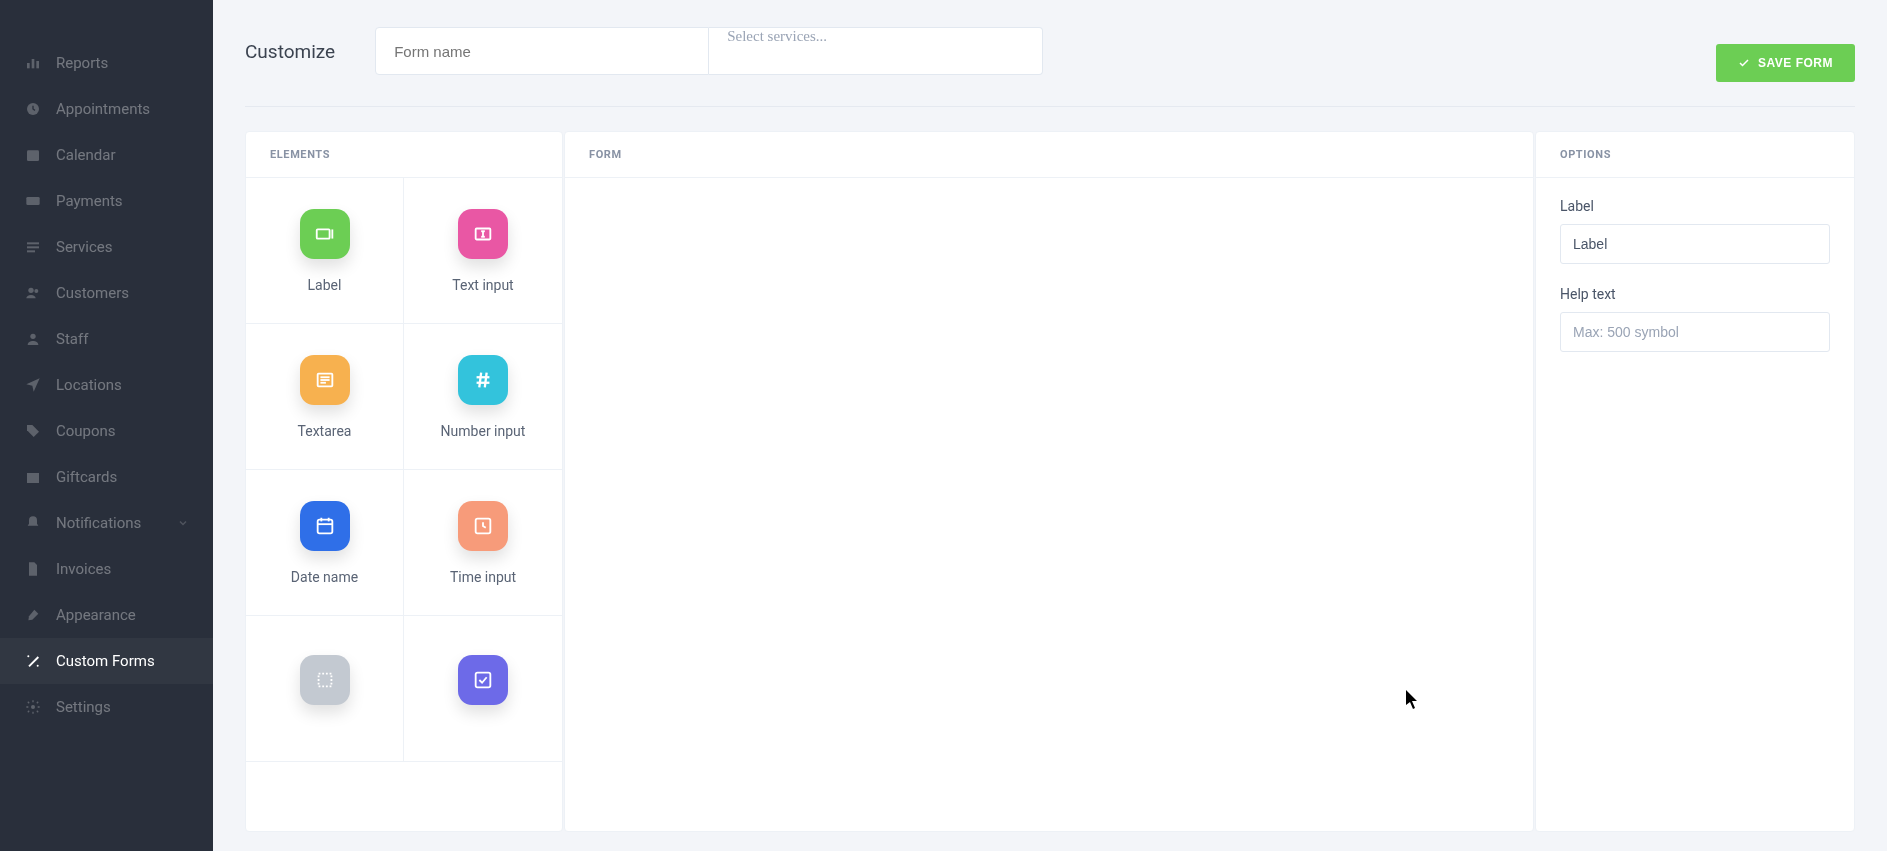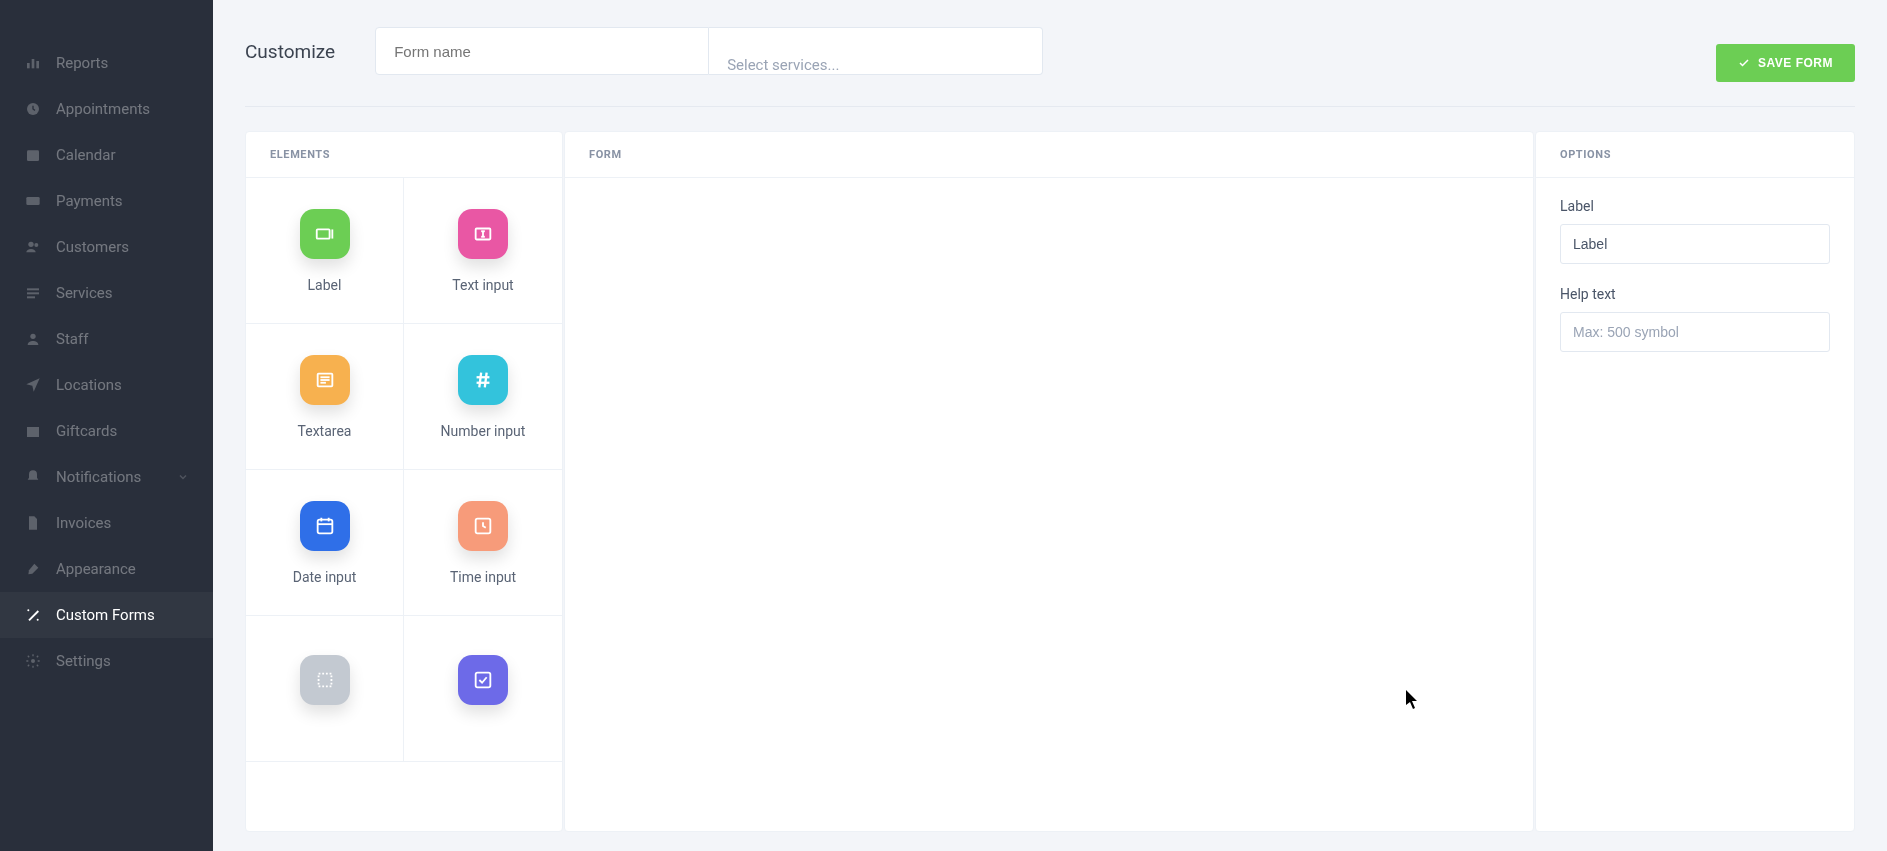--- a/index.html
+++ b/index.html
@@ -82,23 +82,24 @@
     font-size: 15px;
     color: #a21caf;
     padding: 0 18px;
   }
   .top-inputs input { width: 334px; border-radius: 4px 0 0 4px; }
   .top-inputs .select-like {
     width: 334px;
     border-left: none;
     border-radius: 0 4px 4px 0;
     display: flex;
-    align-items: flex-end;
+    align-items: flex-start;
     color: #9aa4b5;
     cursor: pointer;
+    font-family: Liberation Serif, serif;
   }
   .save-btn {
     margin-left: auto;
     background: #6cce54;
     color: #fff;
     border: none;
     padding: 12px 22px;
     font-size: 12px;
     font-weight: 700;
     letter-spacing: 0.5px;
@@ -225,53 +226,61 @@
       <span class="icon-slot">
         <svg width="16" height="16" viewBox="0 0 24 24" fill="currentColor">
           <rect x="2" y="6" width="20" height="12" rx="2"></rect>
         </svg>
       </span>
       <span>Payments</span>
     </div>
     <div class="nav-item">
       <span class="icon-slot">
         <svg width="16" height="16" viewBox="0 0 24 24" fill="currentColor">
+          <rect x="3" y="5" width="18" height="3"></rect>
+          <rect x="3" y="11" width="18" height="3"></rect>
+          <rect x="3" y="17" width="12" height="3"></rect>
+        </svg>
+      </span>
+      <span>Services</span>
+    </div>
+    <div class="nav-item">
+      <span class="icon-slot">
+        <svg width="16" height="16" viewBox="0 0 24 24" fill="currentColor">
           <circle cx="9" cy="8" r="4"></circle>
           <circle cx="17" cy="9" r="3"></circle>
           <path d="M2 20c0-3 3-5 7-5s7 2 7 5"></path>
         </svg>
       </span>
       <span>Customers</span>
     </div>
     <div class="nav-item">
       <span class="icon-slot">
         <svg width="16" height="16" viewBox="0 0 24 24" fill="currentColor">
-          <rect x="3" y="5" width="18" height="3"></rect>
-          <rect x="3" y="11" width="18" height="3"></rect>
-          <rect x="3" y="17" width="12" height="3"></rect>
-        </svg>
-      </span>
-      <span>Services</span>
-    </div>
-    <div class="nav-item">
-      <span class="icon-slot">
-        <svg width="16" height="16" viewBox="0 0 24 24" fill="currentColor">
           <circle cx="12" cy="8" r="4"></circle>
           <path d="M4 21c0-4 4-6 8-6s8 2 8 6"></path>
         </svg>
       </span>
       <span>Staff</span>
     </div>
     <div class="nav-item">
       <span class="icon-slot">
         <svg width="16" height="16" viewBox="0 0 24 24" fill="currentColor">
           <path d="M22 2 L2 11 L11 13 L13 22 Z"></path>
         </svg>
       </span>
       <span>Locations</span>
+    </div>
+    <div class="nav-item">
+      <span class="icon-slot">
+        <svg width="16" height="16" viewBox="0 0 24 24" fill="currentColor">
+          <path d="M3 3h8l10 10-8 8L3 11z"></path>
+        </svg>
+      </span>
+      <span>Coupons</span>
     </div>
     <div class="nav-item">
       <span class="icon-slot">
         <svg width="16" height="16" viewBox="0 0 24 24" fill="currentColor">
           <rect x="3" y="9" width="18" height="12"></rect>
           <rect x="3" y="6" width="18" height="3"></rect>
         </svg>
       </span>
       <span>Giftcards</span>
     </div>
@@ -393,21 +402,21 @@
           </div>
           <div class="element-tile">
             <div class="tile-icon" style="background:#2f6fe8">
               <svg width="22" height="22" viewBox="0 0 24 24" fill="none" stroke="#fff" stroke-width="2">
                 <rect x="4" y="5" width="16" height="15" rx="2"></rect>
                 <line x1="4" y1="10" x2="20" y2="10"></line>
                 <line x1="8" y1="3" x2="8" y2="7"></line>
                 <line x1="16" y1="3" x2="16" y2="7"></line>
               </svg>
             </div>
-            <div class="tile-label">Date input</div>
+            <div class="tile-label">Date name</div>
           </div>
           <div class="element-tile">
             <div class="tile-icon" style="background:#f79b7a">
               <svg width="22" height="22" viewBox="0 0 24 24" fill="none" stroke="#fff" stroke-width="2">
                 <rect x="4" y="4" width="16" height="16" rx="2"></rect>
                 <polyline points="12 8 12 12 15 14"></polyline>
               </svg>
             </div>
             <div class="tile-label">Time input</div>
           </div>

